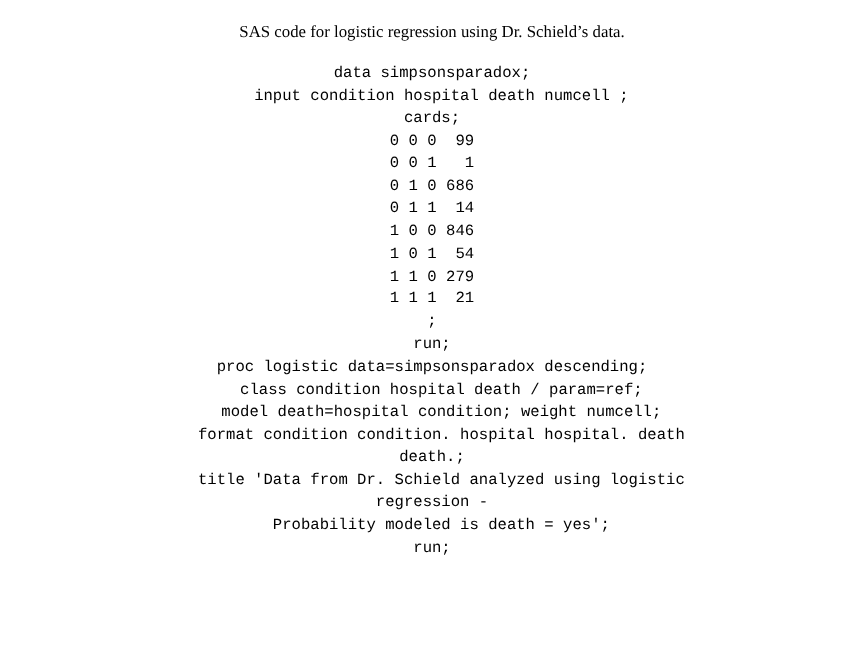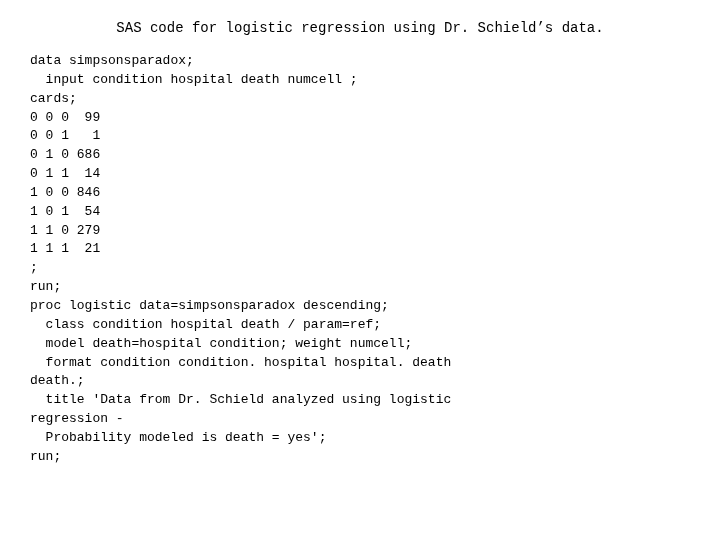--- a/index.html
+++ b/index.html
@@ -1,32 +1,33 @@
 <!DOCTYPE html>
 <html><head>
   <meta charset="utf-8">
   <style>
     * {
       margin: 0;
       padding: 0;
       box-sizing: border-box;
+      text-align: center;
     }
     body {
       background: #ffffff;
       font-family: 'Courier New', Courier, monospace;
       font-size: 13.5px;
       color: #000000;
       width: 720px;
       height: 540px;
       overflow: hidden;
       padding: 20px 30px;
     }
     .page-title {
       text-align: center;
-      font-family: Liberation Mono, monospace;
+      font-family: Liberation Serif, serif;
       font-size: 14px;
       margin-bottom: 16px;
       font-weight: normal;
     }
     .code-block {
       font-family: 'Courier New', Courier, monospace;
       font-size: 13px;
       line-height: 1.45;
       white-space: pre;
     }

